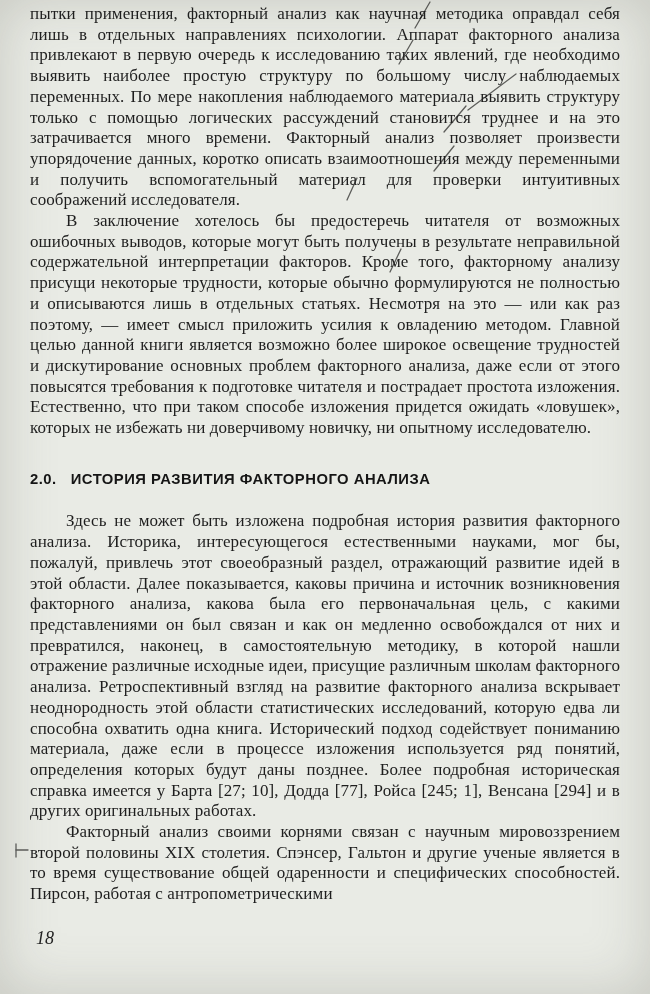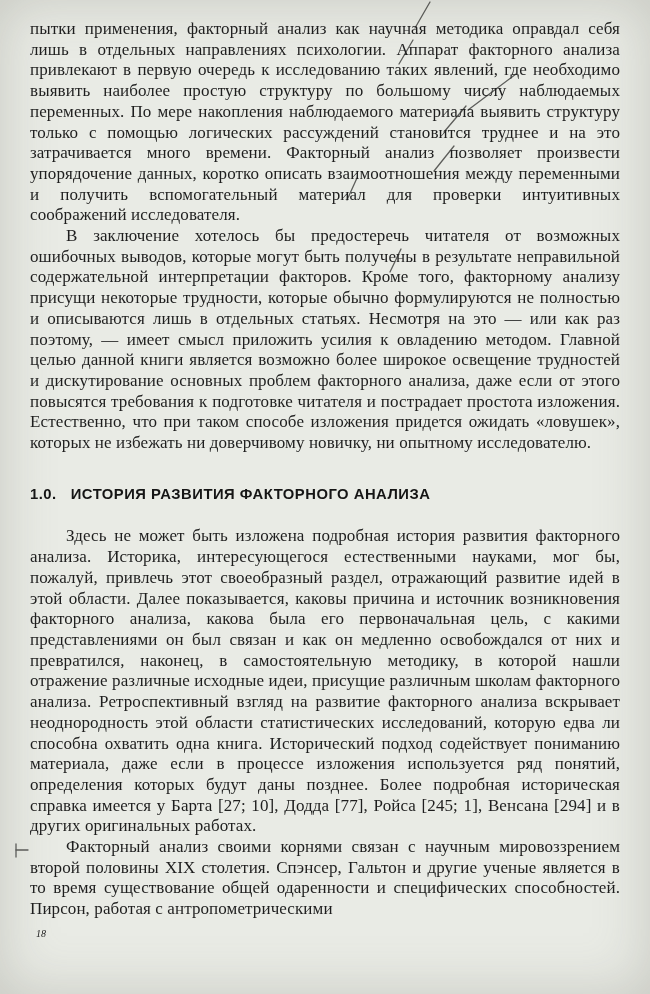--- a/index.html
+++ b/index.html
@@ -9,21 +9,21 @@
     height: 994px;
     background: #e9ebe5;
     overflow: hidden;
     font-family: "Liberation Serif", "DejaVu Serif", serif;
     color: #1e1e1e;
     box-shadow: inset 0 0 55px rgba(110,112,100,0.28);
   }
   .text-block {
     position: absolute;
     left: 30px;
-    top: 19px;
+    top: 4px;
     width: 590px;
     font-size: 17px;
     line-height: 20.7px;
     text-align: justify;
     letter-spacing: 0.1px;
   }
   .text-block p {
     margin: 0;
     text-indent: 36px;
   }
@@ -37,21 +37,21 @@
     text-align: left;
     text-indent: 0;
     color: #151515;
   }
   .section-heading .section-number { margin-right: 14px; }
   .page-number {
     position: absolute;
     left: 36px;
     top: 928px;
     font-style: italic;
-    font-size: 10px;
+    font-size: 18px;
     color: #222;
   }
   .marks-overlay {
     position: absolute;
     left: 0; top: 0;
     width: 650px; height: 994px;
     pointer-events: none;
   }
 </style>
 </head>
@@ -71,21 +71,21 @@
       <path d="M16 844 L16 857"></path>
       <path d="M16 850 L28 850"></path>
     </g>
   </svg>
 
   <div class="text-block">
     <p class="noindent">пытки применения, факторный анализ как научная методика оправдал себя лишь в отдельных направлениях психологии. Аппарат факторного анализа привлекают в первую очередь к исследованию таких явлений, где необходимо выявить наиболее простую структуру по большому числу наблюдаемых переменных. По мере накопления наблюдаемого материала выявить структуру только с помощью логических рассуждений становится труднее и на это затрачивается много времени. Факторный анализ позволяет произвести упорядочение данных, коротко описать взаимоотношения между переменными и получить вспомогательный материал для проверки интуитивных соображений исследователя.</p>
     <p>В заключение хотелось бы предостеречь читателя от возможных ошибочных выводов, которые могут быть получены в результате неправильной содержательной интерпретации факторов. Кроме того, факторному анализу присущи некоторые трудности, которые обычно формулируются не полностью и описываются лишь в отдельных статьях. Несмотря на это — или как раз поэтому, — имеет смысл приложить усилия к овладению методом. Главной целью данной книги является возможно более широкое освещение трудностей и дискутирование основных проблем факторного анализа, даже если от этого повысятся требования к подготовке читателя и пострадает простота изложения. Естественно, что при таком способе изложения придется ожидать «ловушек», которых не избежать ни доверчивому новичку, ни опытному исследователю.</p>
 
     <h2 class="section-heading">
-      <span class="section-number">1.0.</span><span>ИСТОРИЯ РАЗВИТИЯ ФАКТОРНОГО АНАЛИЗА</span>
+      <span class="section-number">2.0.</span><span>ИСТОРИЯ РАЗВИТИЯ ФАКТОРНОГО АНАЛИЗА</span>
     </h2>
 
     <p>Здесь не может быть изложена подробная история развития факторного анализа. Историка, интересующегося естественными науками, мог бы, пожалуй, привлечь этот своеобразный раздел, отражающий развитие идей в этой области. Далее показывается, каковы причина и источник возникновения факторного анализа, какова была его первоначальная цель, с какими представлениями он был связан и как он медленно освобождался от них и превратился, наконец, в самостоятельную методику, в которой нашли отражение различные исходные идеи, присущие различным школам факторного анализа. Ретроспективный взгляд на развитие факторного анализа вскрывает неоднородность этой области статистических исследований, которую едва ли способна охватить одна книга. Исторический подход содействует пониманию материала, даже если в процессе изложения используется ряд понятий, определения которых будут даны позднее. Более подробная историческая справка имеется у Барта [27; 10], Додда [77], Ройса [245; 1], Венсана [294] и в других оригинальных работах.</p>
     <p>Факторный анализ своими корнями связан с научным мировоззрением второй половины XIX столетия. Спэнсер, Гальтон и другие ученые является в то время существование общей одаренности и специфических способностей. Пирсон, работая с антропометрическими</p>
   </div>
 
   <div class="page-number">18</div>
 
 </div>
 

